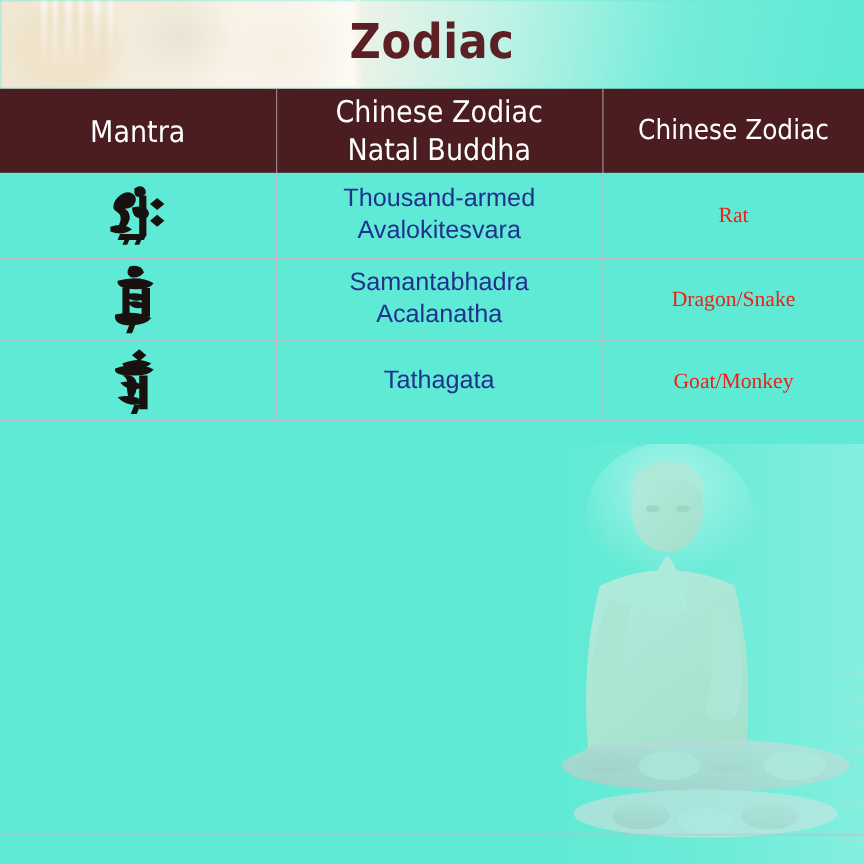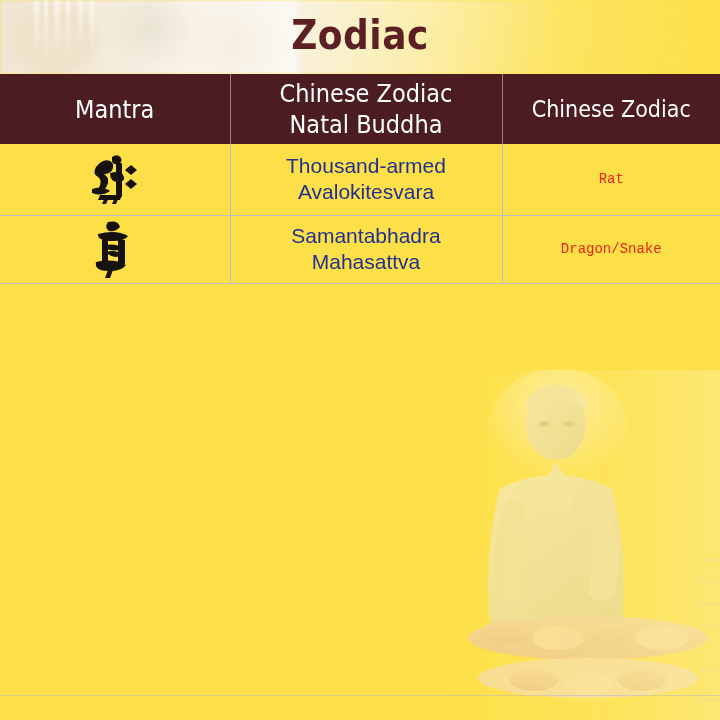--- a/index.html
+++ b/index.html
@@ -8,21 +8,21 @@
     width: 720px;
     height: 720px;
     overflow: hidden;
     font-family: "Liberation Sans", sans-serif;
   }
 
   #stage {
     position: relative;
     width: 720px;
     height: 720px;
-    background: #fde047;
+    background: #5eead4;
     overflow: hidden;
   }
 
   
   .bg-top-left {
     position: absolute;
     left: 0; top: 0;
     width: 300px; height: 74px;
     background:
       radial-gradient(ellipse 70px 60px at 55px 40px, #f1e5cf 0%, #efe2c9 45%, rgba(239,226,201,0) 75%),
@@ -114,22 +114,22 @@
   td.col-sign   { width: 218px; }
   .mantra-img { display: block; margin: 0 auto; }
 
   .buddha-name {
     font-family: Liberation Sans, sans-serif;
     font-size: 21px;
     line-height: 26px;
     color: #22308f;
   }
   .sign-name {
-    font-family: Liberation Mono, monospace;
-    font-size: 14px;
+    font-family: Liberation Serif, serif;
+    font-size: 18px;
     line-height: 26px;
     color: #e8231a;
   }
 
   
   .tail-rule {
     position: absolute;
     left: 0; top: 695px;
     width: 720px; height: 1px;
     background: rgba(185,188,196,.55);
@@ -263,29 +263,51 @@
               <path d="M16 26 q12 -4 22 2 q-11 6 -22 -2 z"></path>
               <path d="M20 32 q10 -3 16 3 q-9 5 -16 -3 z"></path>
               <path d="M10 42 q18 -4 30 3 q-4 6 -17 6 q-15 0 -13 -9 z"></path>
               <path d="M22 50 l-3 8 h5 l3 -8 z"></path>
             </g>
           </svg>
         </td>
         <td class="col-buddha">
           <div class="buddha-name">
             <span>Samantabhadra</span><br>
-            <span>Mahasattva</span>
+            <span>Acalanatha</span>
           </div>
         </td>
         <td class="col-sign">
           <div class="sign-name">Dragon/Snake</div>
         </td>
       </tr>
 
 
+      <tr style="height:67px">
+        <td class="col-mantra">
+          <svg class="mantra-img" width="58" height="56" viewBox="0 0 58 56">
+            <g fill="#17120f">
+              <path d="M30 2 l6 5 -6 5 -6 -5 z"></path>
+              <path d="M16 14 q14 -6 24 0 q-4 4 -12 4 q-12 0 -12 -4 z"></path>
+              <path d="M10 18 q20 -6 32 1 q-3 5 -16 5 q-18 0 -16 -6 z"></path>
+              <path d="M16 24 q10 -2 12 6 q1 9 -6 16 q-3 -10 -2 -16 q0 -4 -4 -6 z"></path>
+              <path d="M30 24 h7 v28 h-7 z"></path>
+              <path d="M14 30 q12 -3 20 3 q-11 6 -20 -3 z"></path>
+              <path d="M12 42 q14 -3 22 4 q-12 6 -22 -4 z"></path>
+              <path d="M26 48 l-3 8 h5 l3 -8 z"></path>
+            </g>
+          </svg>
+        </td>
+        <td class="col-buddha">
+          <div class="buddha-name">Tathagata</div>
+        </td>
+        <td class="col-sign">
+          <div class="sign-name">Goat/Monkey</div>
+        </td>
+      </tr>
 
 
 
     </tbody>
   </table>
 
   <div class="tail-rule"></div>
 </div>
 
 </body></html>

